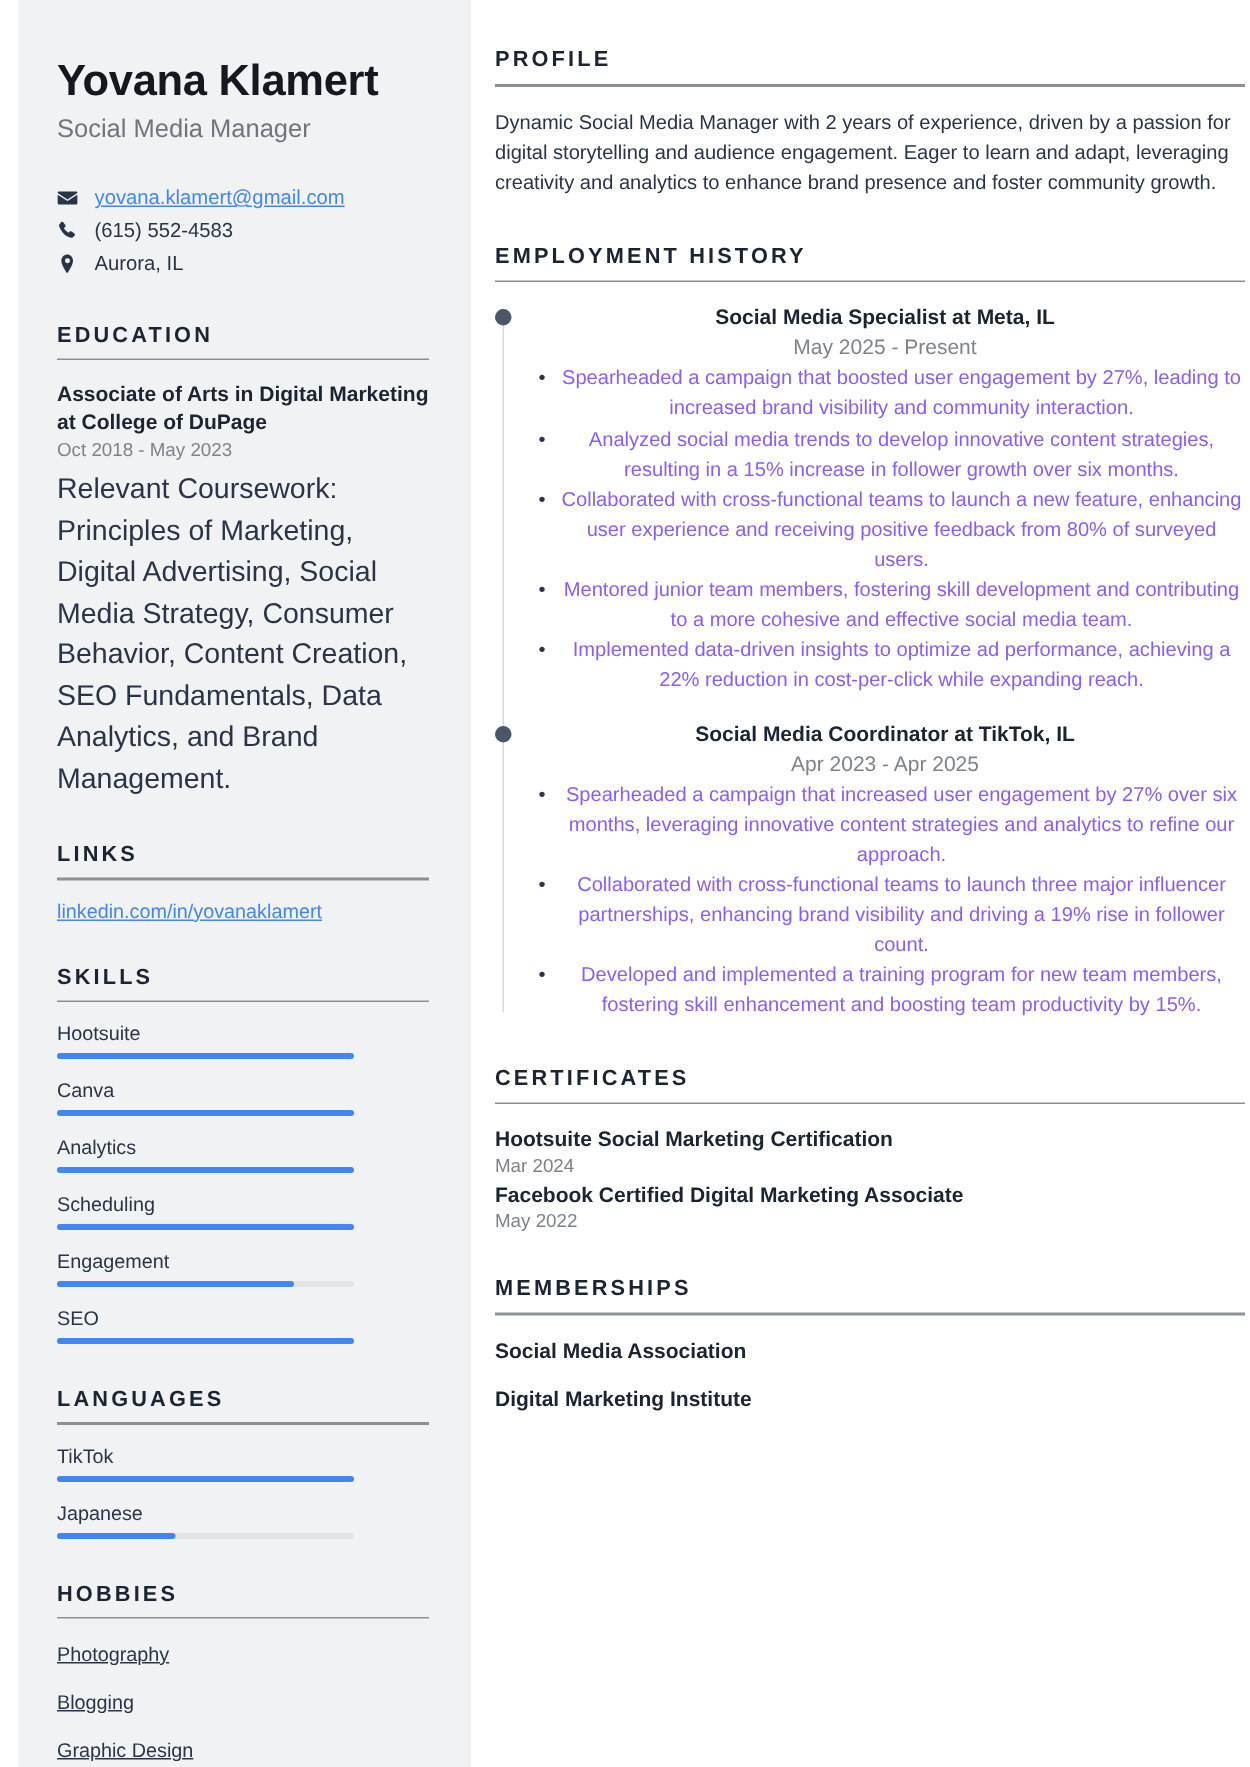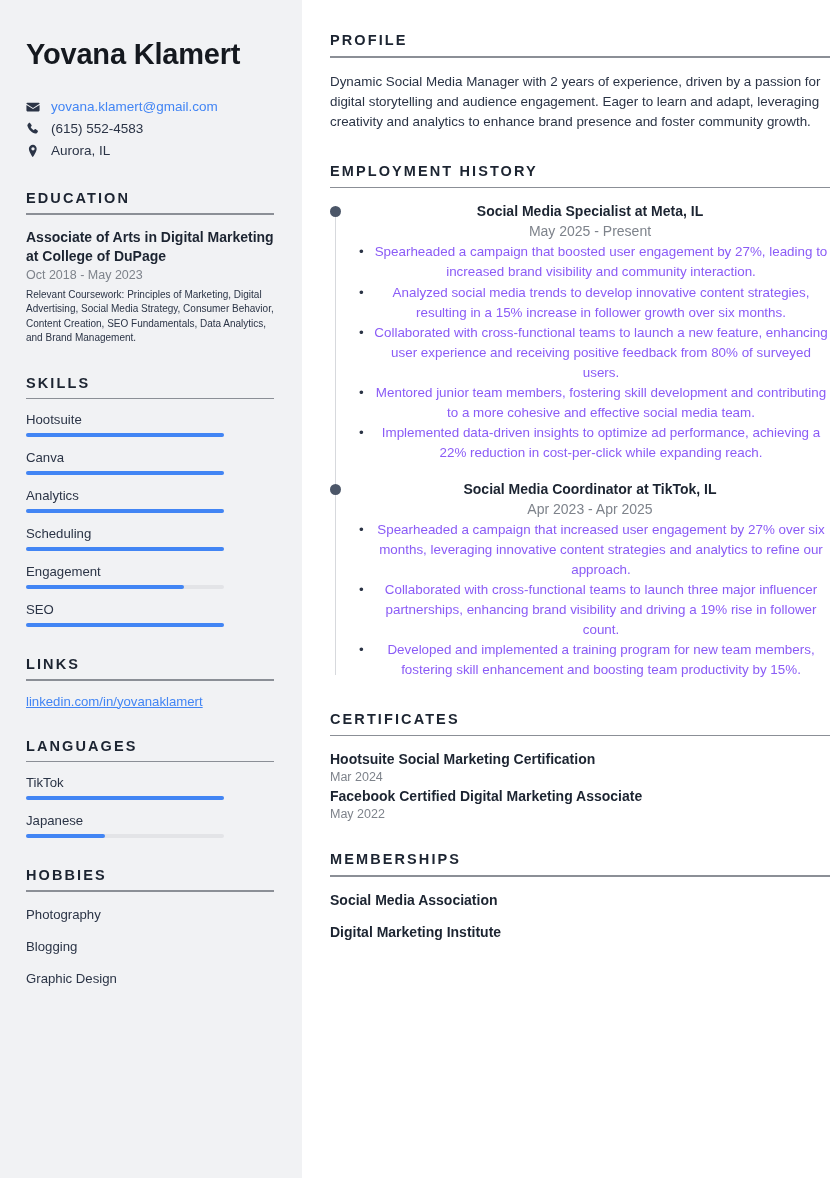--- a/index.html
+++ b/index.html
@@ -12,21 +12,21 @@
     width: 833px;
     height: 1178px;
     background: #ffffff;
     overflow: hidden;
     font-family: "Liberation Sans", sans-serif;
     color: #2b3446;
   }
   
   .sidebar {
     position: absolute;
-    left: 0; top: 0;
+    left: 12px; top: 0;
     width: 302px;
     height: 1178px;
     background: #f1f2f4;
     box-sizing: border-box;
     padding: 0 28px 0 26px;
   }
   .name {
     font-size: 29px;
     font-weight: bold;
     color: #15191f;
@@ -60,20 +60,21 @@
     color: #2b3446;
   }
   .contact-icon svg { display: block; }
   .contact-text {
     font-size: 13.5px;
     color: #2b3446;
     line-height: 1.2;
   }
   .contact-text.link {
     color: #4285f4;
+    text-decoration: underline;
   }
   .sec-head {
     font-size: 14.5px;
     font-weight: bold;
     letter-spacing: 2.1px;
     color: #1c2431;
     margin: 0;
     padding-bottom: 7px;
   }
   .sec-rule {
@@ -89,21 +90,21 @@
     color: #1c2431;
     line-height: 1.35;
     margin: 0;
   }
   .edu-date {
     font-size: 12.5px;
     color: #7e838b;
     margin: 2px 0 0 0;
   }
   .edu-desc {
-    font-size: 10px;
+    font-size: 19px;
     color: #2b3446;
     line-height: 1.45;
     margin: 6px 0 0 0;
   }
   .link-item {
     font-size: 13.2px;
     color: #4285f4;
     text-decoration: underline;
     display: block;
   }
@@ -125,20 +126,21 @@
     left: 0; top: 0;
     height: 4px;
     background: #4285f4;
     border-radius: 2px;
   }
   .hobby-item {
     font-size: 13.2px;
     color: #2b3446;
     line-height: 1.45;
     margin-bottom: 5px;
+    text-decoration: underline;
   }
   
   .main {
     position: absolute;
     left: 302px; top: 0;
     width: 561px;
     box-sizing: border-box;
     padding: 32px 33px 0 28px;
   }
   .main-sec-head {
@@ -239,20 +241,21 @@
   }
 </style>
 </head>
 <body>
 
 <div class="page">
 
   <aside class="sidebar">
 
     <h1 class="name">Yovana Klamert</h1>
+    <p class="job-title">Social Media Manager</p>
 
     <div class="contact-list">
 
       <div class="contact-row">
         <span class="contact-icon">
           <svg width="14" height="14" viewBox="0 0 16 16" fill="currentColor" aria-hidden="true">
             <path d="M1.5 3h13c.55 0 1 .45 1 1v.26L8 9.1 .5 4.26V4c0-.55.45-1 1-1z"></path>
             <path d="M.5 5.6V12c0 .55.45 1 1 1h13c.55 0 1-.45 1-1V5.6L8 10.3.5 5.6z"></path>
           </svg>
         </span>
@@ -283,65 +286,65 @@
       <h2 class="sec-head">EDUCATION</h2>
       <div class="sec-rule"></div>
       <div>
         <p class="edu-title">Associate of Arts in Digital Marketing at College of DuPage</p>
         <p class="edu-date">Oct 2018 - May 2023</p>
         <p class="edu-desc">Relevant Coursework: Principles of Marketing, Digital Advertising, Social Media Strategy, Consumer Behavior, Content Creation, SEO Fundamentals, Data Analytics, and Brand Management.</p>
       </div>
     </section>
 
     <section class="side-section">
-      <h2 class="sec-head">SKILLS</h2>
-      <div class="sec-rule"></div>
-
-      <div class="skill-item">
-        <div class="skill-label">Hootsuite</div>
-        <div class="bar-track">
-          <div class="bar-fill" style="width: 100%;"></div>
-        </div>
-      </div>
-      <div class="skill-item">
-        <div class="skill-label">Canva</div>
-        <div class="bar-track">
-          <div class="bar-fill" style="width: 100%;"></div>
-        </div>
-      </div>
-      <div class="skill-item">
-        <div class="skill-label">Analytics</div>
-        <div class="bar-track">
-          <div class="bar-fill" style="width: 100%;"></div>
-        </div>
-      </div>
-      <div class="skill-item">
-        <div class="skill-label">Scheduling</div>
-        <div class="bar-track">
-          <div class="bar-fill" style="width: 100%;"></div>
-        </div>
-      </div>
-      <div class="skill-item">
-        <div class="skill-label">Engagement</div>
-        <div class="bar-track">
-          <div class="bar-fill" style="width: 80%;"></div>
-        </div>
-      </div>
-      <div class="skill-item">
-        <div class="skill-label">SEO</div>
-        <div class="bar-track">
-          <div class="bar-fill" style="width: 100%;"></div>
-        </div>
-      </div>
-    </section>
-
-    <section class="side-section">
       <h2 class="sec-head">LINKS</h2>
       <div class="sec-rule"></div>
       <span class="link-item">linkedin.com/in/yovanaklamert</span>
+    </section>
+
+    <section class="side-section">
+      <h2 class="sec-head">SKILLS</h2>
+      <div class="sec-rule"></div>
+
+      <div class="skill-item">
+        <div class="skill-label">Hootsuite</div>
+        <div class="bar-track">
+          <div class="bar-fill" style="width: 100%;"></div>
+        </div>
+      </div>
+      <div class="skill-item">
+        <div class="skill-label">Canva</div>
+        <div class="bar-track">
+          <div class="bar-fill" style="width: 100%;"></div>
+        </div>
+      </div>
+      <div class="skill-item">
+        <div class="skill-label">Analytics</div>
+        <div class="bar-track">
+          <div class="bar-fill" style="width: 100%;"></div>
+        </div>
+      </div>
+      <div class="skill-item">
+        <div class="skill-label">Scheduling</div>
+        <div class="bar-track">
+          <div class="bar-fill" style="width: 100%;"></div>
+        </div>
+      </div>
+      <div class="skill-item">
+        <div class="skill-label">Engagement</div>
+        <div class="bar-track">
+          <div class="bar-fill" style="width: 80%;"></div>
+        </div>
+      </div>
+      <div class="skill-item">
+        <div class="skill-label">SEO</div>
+        <div class="bar-track">
+          <div class="bar-fill" style="width: 100%;"></div>
+        </div>
+      </div>
     </section>
 
     <section class="side-section">
       <h2 class="sec-head">LANGUAGES</h2>
       <div class="sec-rule"></div>
 
       <div class="skill-item">
         <div class="skill-label">TikTok</div>
         <div class="bar-track">
           <div class="bar-fill" style="width: 100%;"></div>

